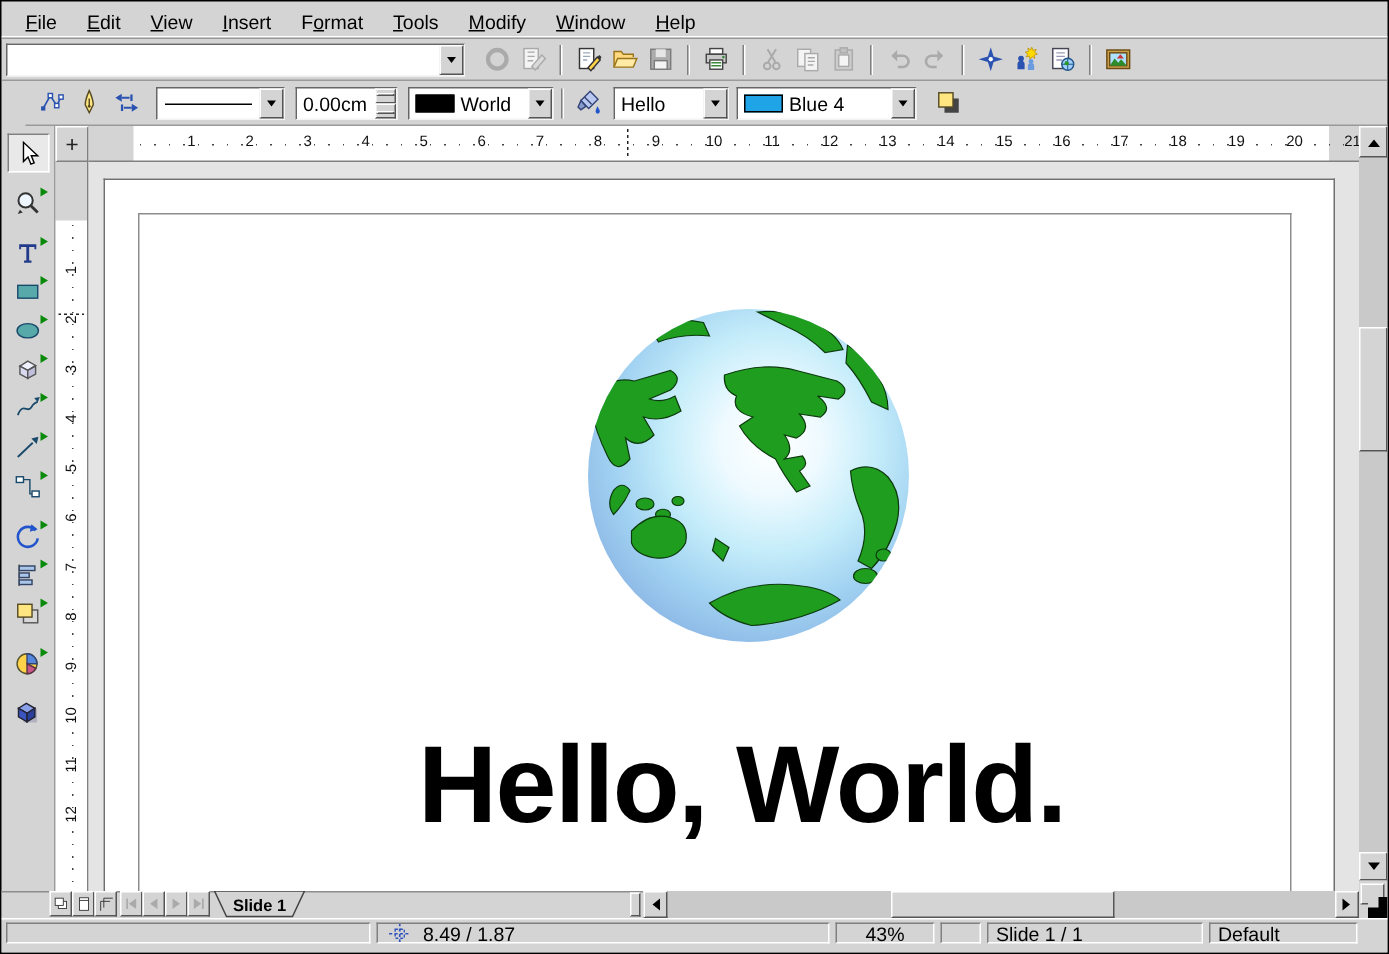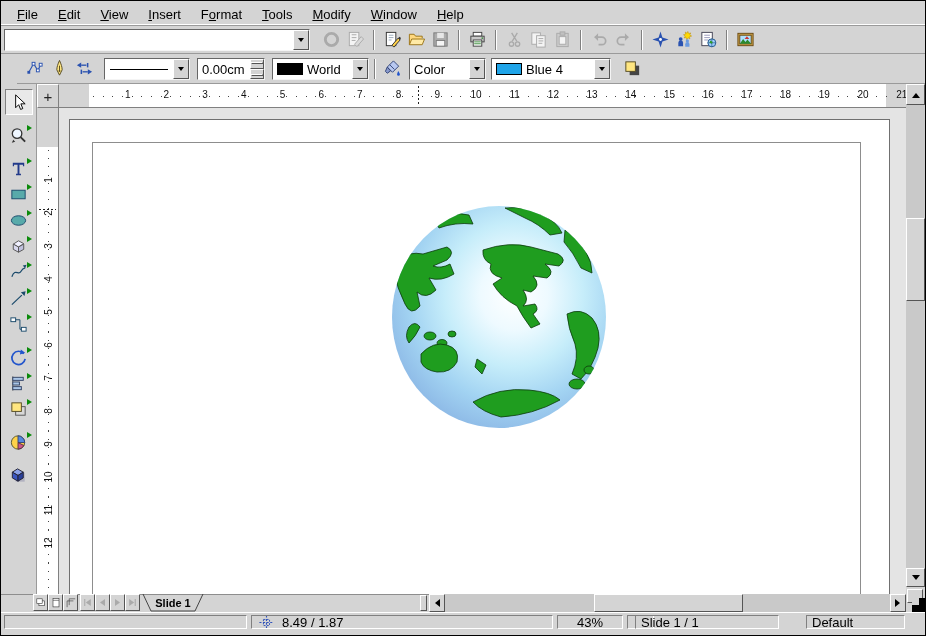--- a/index.html
+++ b/index.html
@@ -111,21 +111,21 @@
                 border:1px solid;border-color:#fff #555 #555 #fff;}
   
   #statusbar{position:absolute;left:0;top:611px;width:924px;height:23px;background:#d4d4d4;
              border-top:1px solid #fff;font-size:13px;}
   .panel{position:absolute;top:2px;height:14px;border:1px solid;border-color:#808080 #fff #fff #808080;
          display:flex;align-items:center;padding:0 5px;white-space:nowrap;overflow:hidden;}
   #panel-blank{left:3px;width:243px;}
   #panel-pos{left:250px;width:302px;}
   #panel-zoom{left:556px;width:66px;justify-content:center;}
   #panel-blank2{left:626px;width:27px;}
-  #panel-slide{left:634px;width:144px;}
+  #panel-slide{left:657px;width:144px;}
   #panel-layout{left:805px;width:99px;}
   #panel-pos .icon{margin-right:6px;}
 </style>
 </head>
 <body>
 
 <div id="app">
 
   <div id="menubar">
       <span class="menu-item"><u>F</u>ile</span>
@@ -357,21 +357,21 @@
         <span class="icon">
           <svg viewBox="0 0 20 20" width="19" height="19">
             <path d="M4.5 8.5L11 2l5.5 5.5-6.5 6.5z" fill="#b8c8f0" stroke="#334477"></path>
             <path d="M7 6l5 5" stroke="#334477"></path>
             <path d="M4.5 8.5L2.5 13l2 2 3.5-2.5z" fill="#8899cc" stroke="#334477"></path>
             <path d="M16 12.5c1 1.6 1.8 2.8 1.8 3.7a1.5 1.5 0 0 1-3 0c0-.9.7-2.1 1.2-3.7z" fill="#2255cc"></path>
           </svg>
         </span>
       </span>
     <div class="combo" style="width:77px;margin-left:5px;">
-      <span class="field">Color</span>
+      <span class="field">Hello</span>
       <span class="combo-btn">
           <span class="arrow-down"></span>
         </span>
     </div>
     <div class="combo" style="width:120px;margin-left:5px;">
       <span class="swatch" id="fill-swatch" style="background: rgb(31, 164, 232);"></span>
       <span class="field">Blue 4</span>
       <span class="combo-btn">
           <span class="arrow-down"></span>
         </span>
@@ -569,20 +569,21 @@
           <path d="M32 150 Q44 137 58 141 Q71 145 68 158 Q62 169 48 168 Q35 166 32 158 Z"></path>
           <path d="M88 155 L97 161 L93 170 L86 163 Z"></path>
           <path d="M94 46 Q120 37 142 43 L169 50 Q179 56 170 62 L156 60 Q167 68 158 74 L144 72 Q153 82 142 88 L134 86 Q141 96 134 102 L146 100 Q151 106 144 110 L151 120 L142 124 Q133 112 128 102 Q112 94 104 80 L113 74 Q98 70 102 60 Q93 56 94 46 Z"></path>
           <path d="M176 26 Q189 34 197 48 Q203 58 203 69 L192 64 Q184 48 175 38 Z"></path>
           <path d="M178 110 Q192 103 203 114 Q213 126 209 144 Q204 163 192 175 L183 170 Q190 154 186 140 Q179 124 178 110 Z"></path>
           <ellipse cx="188" cy="180" rx="8" ry="5"></ellipse>
           <ellipse cx="200" cy="166" rx="5" ry="4"></ellipse>
           <path d="M84 198 Q110 183 140 186 Q162 188 171 196 Q144 211 112 213 Q93 208 84 198 Z"></path>
         </g>
       </svg>
+      <div id="slide-title">Hello, World.</div>
     </div>
   </div>
 
   <div id="vscroll">
     <div class="sbtn" id="vscroll-up">
         <span class="tri up"></span>
       </div>
     <div id="vscroll-thumb"></div>
     <div class="sbtn" id="vscroll-down">
         <span class="tri down"></span>

